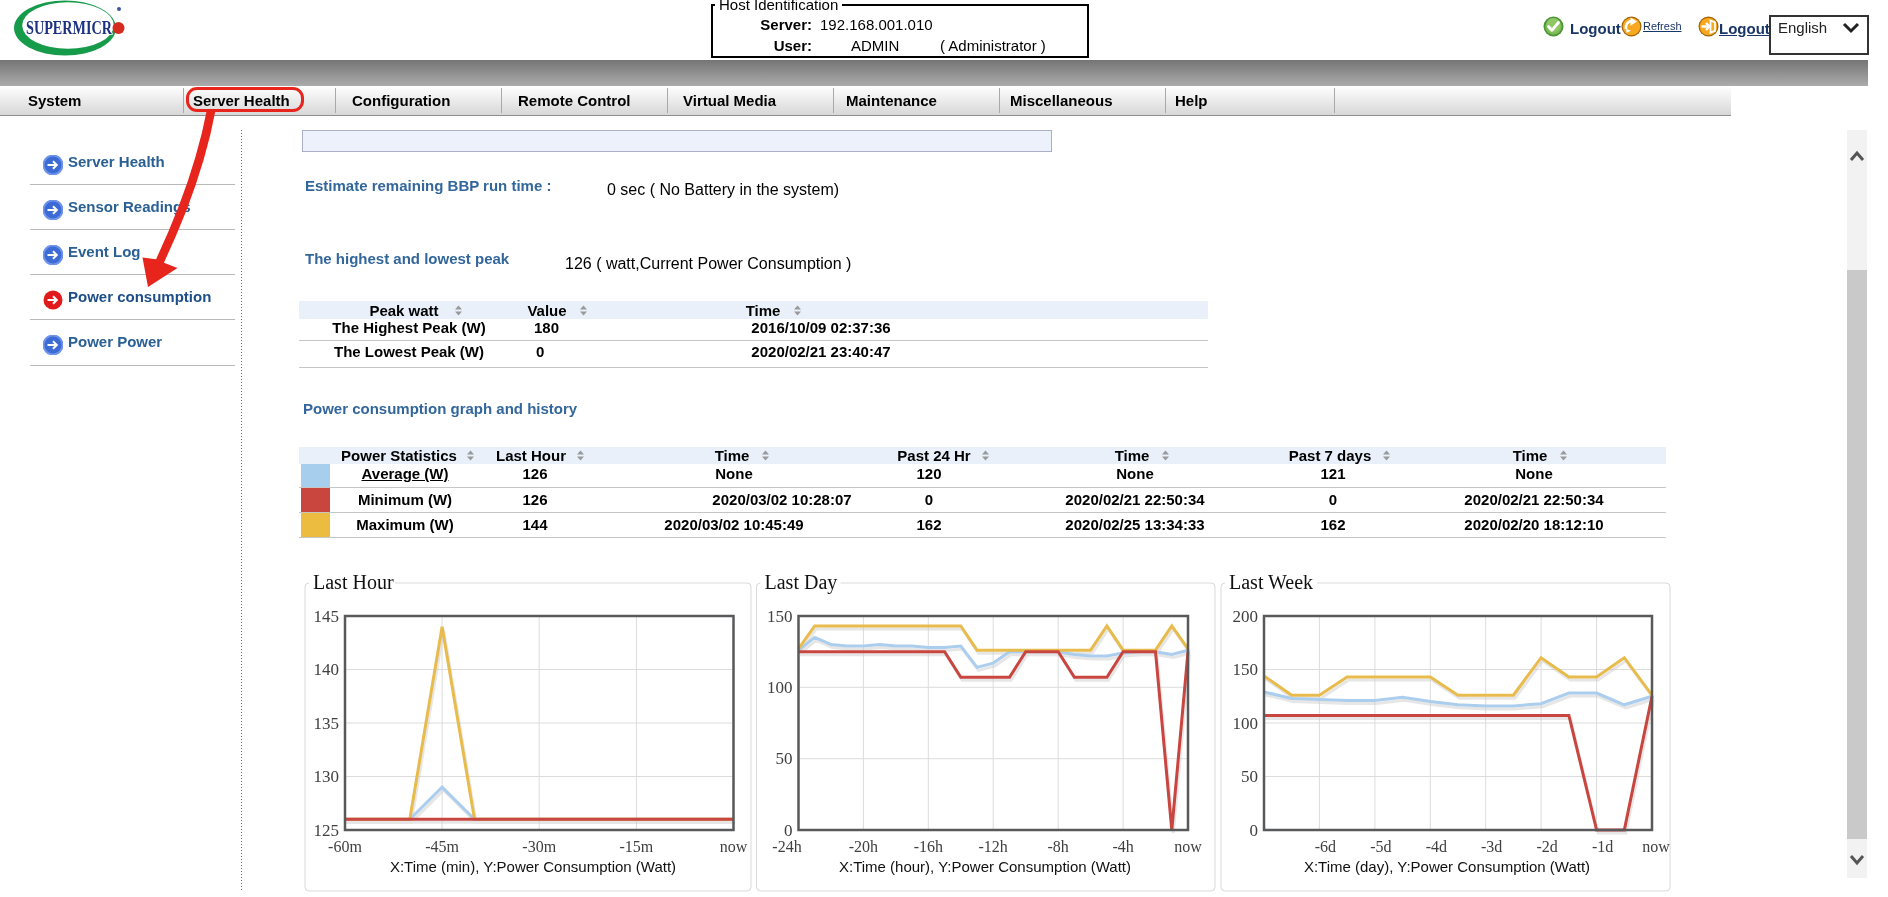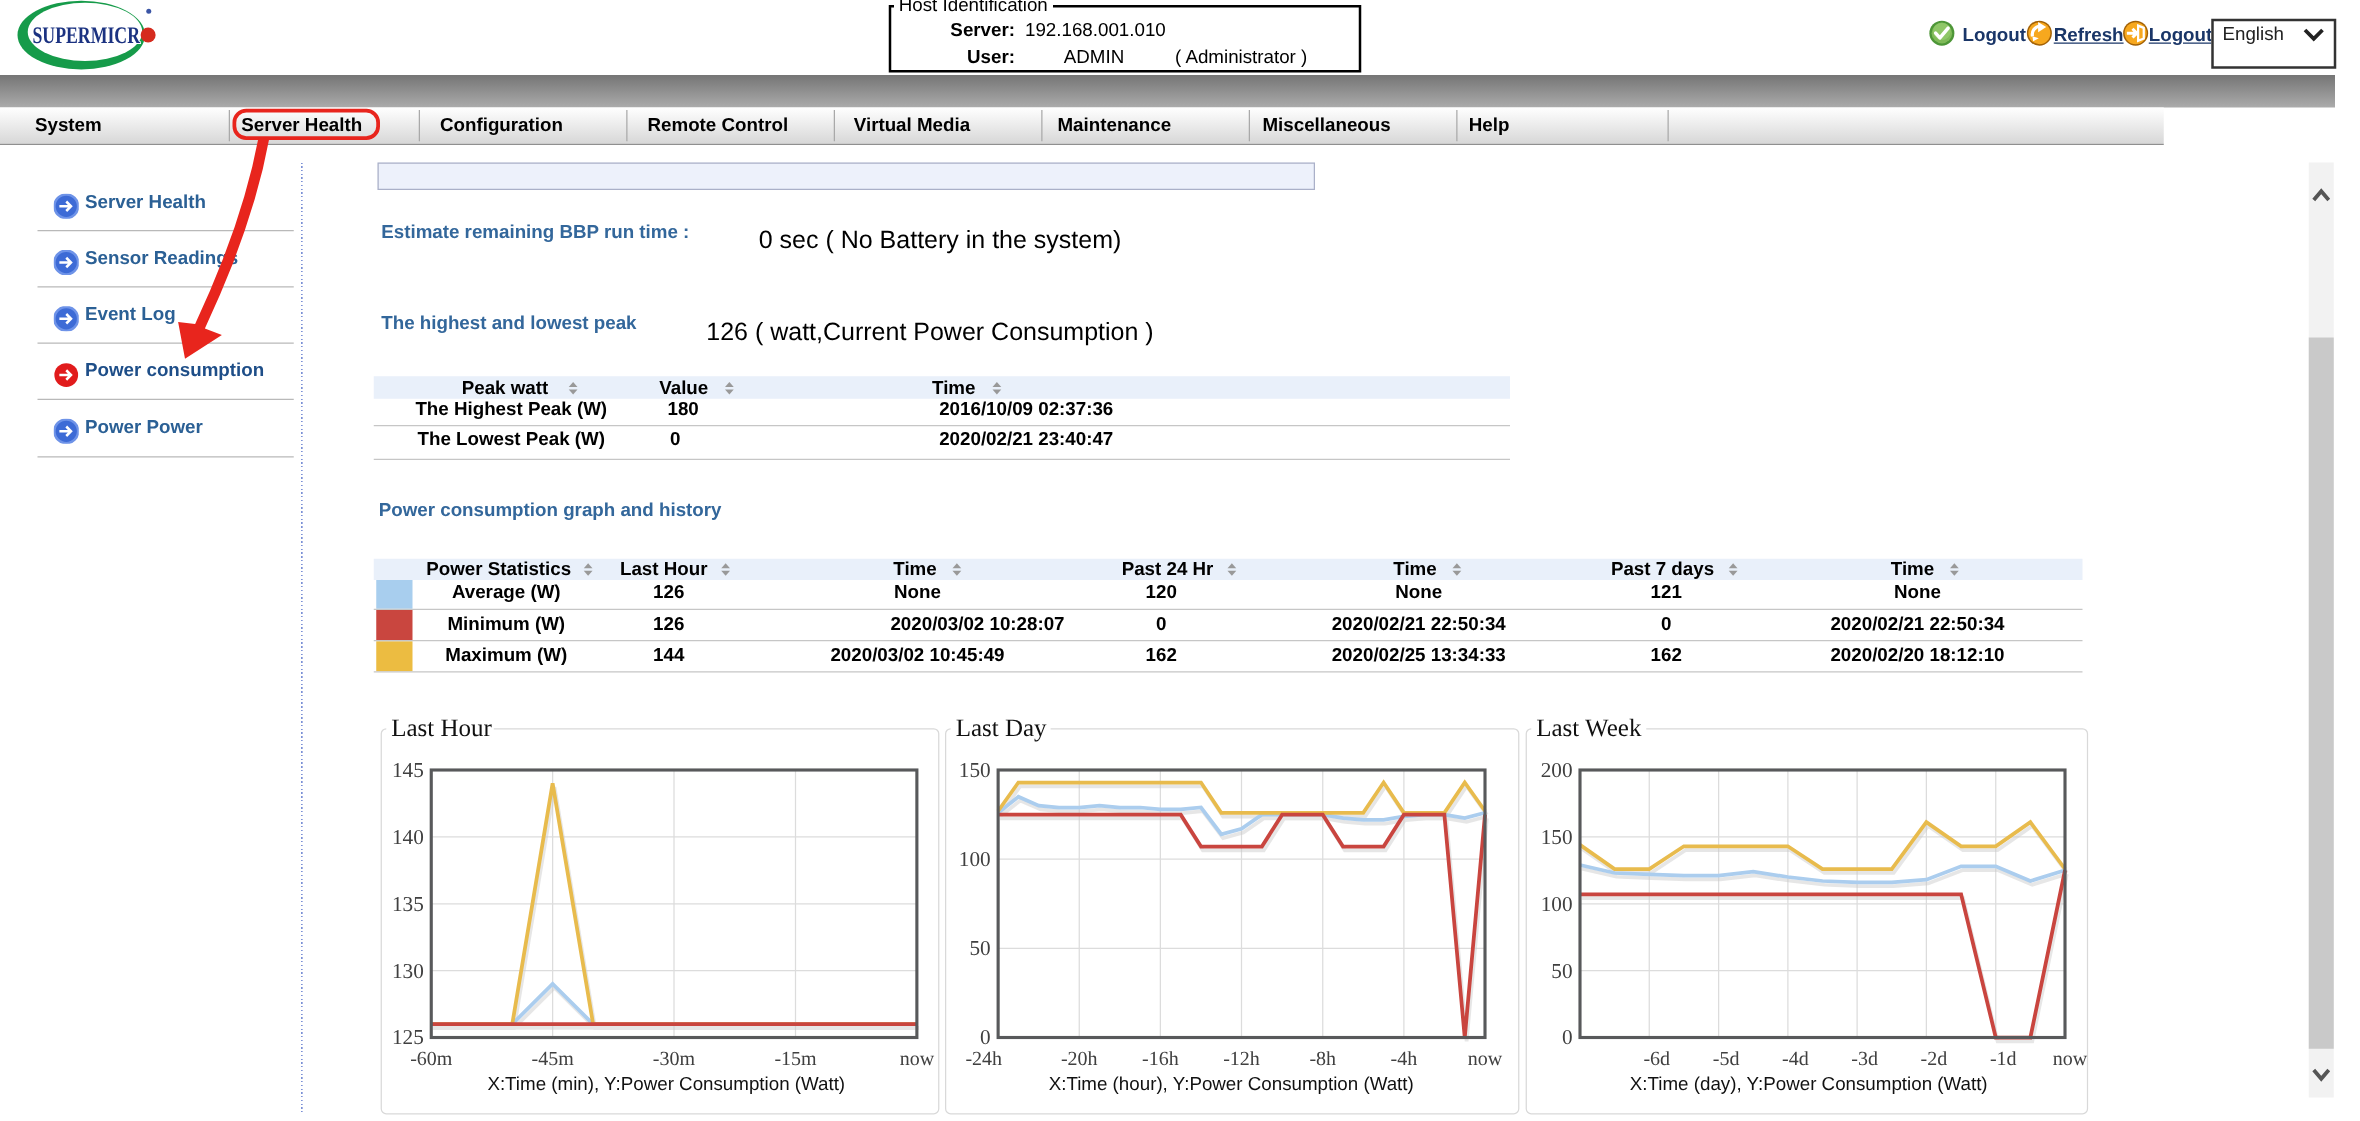--- a/index.html
+++ b/index.html
@@ -1,21 +1,21 @@
 <!DOCTYPE html>
 <html><head>
 <meta charset="utf-8">
 <style>
 html,body{margin:0;padding:0;background:#fff;}
 #page{position:relative;width:1888px;height:897px;overflow:hidden;background:#fff;font-family:"Liberation Sans",sans-serif;}
 .abs{position:absolute;}
 .b{position:absolute;font-weight:bold;font-size:15px;color:#000;white-space:nowrap;}
 .c{transform:translateX(-50%);}
 .hd{position:absolute;font-weight:bold;font-size:15px;color:#33679B;white-space:nowrap;}
-.txt{position:absolute;font-size:20px;color:#000;white-space:nowrap;}
+.txt{position:absolute;font-size:16px;color:#000;white-space:nowrap;}
 .line{position:absolute;height:1px;background:#c6c6c6;}
 .menuitem{position:absolute;top:0;height:29px;line-height:29px;font-weight:bold;font-size:15px;color:#000;white-space:nowrap;}
 .sep{position:absolute;top:2px;width:1px;height:25px;background:#a9a9a9;}
 .side{position:absolute;font-weight:bold;font-size:15px;color:#2B6095;white-space:nowrap;}
 </style>
 </head>
 <body>
 <div id="page">
 
 <svg class="abs" style="left:0;top:0;" width="150" height="60">
@@ -42,21 +42,21 @@
   <path d="M5.5 10.5 l3.4 3.8 L15.5 6.5" stroke="#fff" stroke-width="2.8" fill="none" stroke-linecap="round" stroke-linejoin="round"></path>
 </svg>
 <span class="abs" style="left:1570px;top:20px;font-weight:bold;font-size:15px;color:#1A3668;">Logout</span>
 <svg class="abs" style="left:1621px;top:16px;" width="22" height="22">
   <circle cx="10.5" cy="10.5" r="10" fill="#a36207"></circle>
   <circle cx="10.5" cy="10.5" r="8.8" fill="#F7A81E"></circle>
   <path d="M5 13 a6.5 6.5 0 0 1 6-8 l0.5 0" stroke="#fff" stroke-width="2.6" fill="none"></path>
   <polygon points="9.5,1.5 16,5.5 9.5,9.8" fill="#fff"></polygon>
   <path d="M5 13 l5 1.5 -4.5 2.5z" fill="#fff"></path>
 </svg>
-<a class="abs" style="left:1643px;top:20px;font-weight:bold;font-size:15px;color:#1A3668;text-decoration:underline;">Refresh</a>
+<a class="abs" style="left:1643px;top:20px;font-weight:normal;font-size:11px;color:#1A3668;text-decoration:underline;">Refresh</a>
 <svg class="abs" style="left:1698px;top:16px;" width="22" height="22">
   <circle cx="10.5" cy="10.5" r="10" fill="#a36207"></circle>
   <circle cx="10.5" cy="10.5" r="8.8" fill="#F7A81E"></circle>
   <path d="M3.5 10.5 h7 M8 7 l3.5 3.5 L8 14" stroke="#fff" stroke-width="2.4" fill="none"></path>
   <path d="M12.5 4.5 l4.5 1.8 v8.5 l-4.5 1.8z" fill="none" stroke="#fff" stroke-width="1.8"></path>
 </svg>
 <a class="abs" style="left:1719px;top:20px;font-weight:bold;font-size:15px;color:#1A3668;text-decoration:underline;">Logout</a>
 <div class="abs" style="left:1769px;top:15px;width:100px;height:40px;border:2px solid #333;background:#fff;box-sizing:border-box;">
   <span style="position:absolute;left:7px;top:2px;font-size:15px;color:#222;">English</span>
   <svg style="position:absolute;right:5px;top:5px;" width="20" height="12">
@@ -189,21 +189,21 @@
       <path d="M4.5 10.5 L1 6.5 h7z" fill="#999"></path>
     </svg>
 <span class="b c" style="left:1530px;top:447px;">Time</span>
 <svg class="abs" style="left:1559px;top:450px;" width="9" height="11">
       <path d="M4.5 0.5 L1 4.5 h7z" fill="#999"></path>
       <path d="M4.5 10.5 L1 6.5 h7z" fill="#999"></path>
     </svg>
 <div class="abs" style="left:301px;top:464px;width:29px;height:23px;background:#A8CEEE;"></div>
 <div class="abs" style="left:301px;top:488px;width:29px;height:24px;background:#C9463F;"></div>
 <div class="abs" style="left:301px;top:513px;width:29px;height:24px;background:#ECBC41;"></div>
-<span class="b c" style="left:405px;top:465px;">Average (W)</span>
+<span class="b c" style="left:405px;top:465px;text-decoration:underline;">Average (W)</span>
 <span class="b c" style="left:535px;top:465px;">126</span>
 <span class="b c" style="left:734px;top:465px;">None</span>
 <span class="b c" style="left:929px;top:465px;">120</span>
 <span class="b c" style="left:1135px;top:465px;">None</span>
 <span class="b c" style="left:1333px;top:465px;">121</span>
 <span class="b c" style="left:1534px;top:465px;">None</span>
 <div class="line" style="left:299px;top:487px;width:1367px;"></div>
 <span class="b c" style="left:405px;top:491px;">Minimum (W)</span>
 <span class="b c" style="left:535px;top:491px;">126</span>
 <span class="b c" style="left:734px;top:491px;margin-left:48px;">2020/03/02 10:28:07</span>

